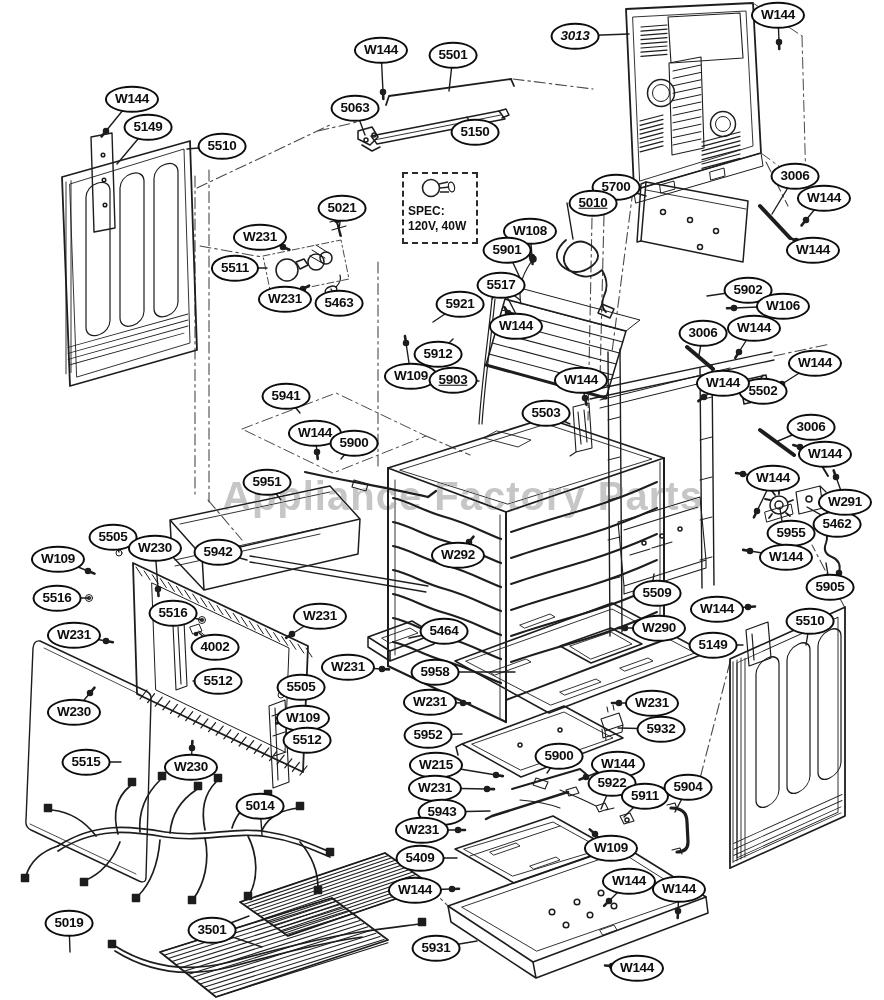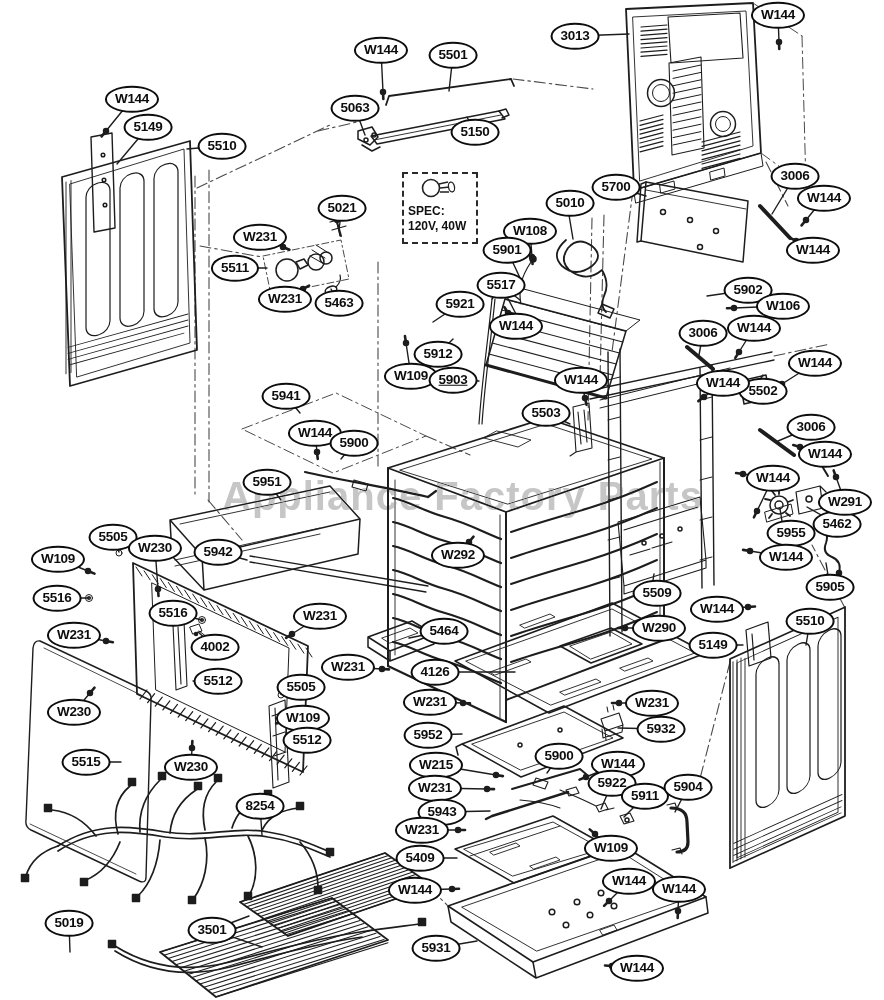--- a/index.html
+++ b/index.html
@@ -617,32 +617,32 @@
   </div>
 
   <div id="callout-layer">
       <div class="callout" style="left: 132px; top: 99px;">W144</div>
       <div class="callout" style="left: 148px; top: 127px;">5149</div>
       <div class="callout" style="left: 222px; top: 146px;">5510</div>
       <div class="callout" style="left: 381px; top: 50px;">W144</div>
       <div class="callout" style="left: 453px; top: 55px; text-align: center;">5501</div>
       <div class="callout" style="left: 355px; top: 108px;">5063</div>
       <div class="callout" style="left: 475px; top: 132px;">5150</div>
-      <div class="callout" style="left: 575px; top: 36px;">3013</div>
+      <div class="callout" style="left: 575px; top: 36px; font-style: italic;">3013</div>
       <div class="callout" style="left: 778px; top: 15px;">W144</div>
       <div class="callout" style="left: 616px; top: 187px;">5700</div>
       <div class="callout" style="left: 795px; top: 176px;">3006</div>
       <div class="callout" style="left: 824px; top: 198px;">W144</div>
       <div class="callout" style="left: 813px; top: 250px;">W144</div>
       <div class="callout" style="left: 342px; top: 208px;">5021</div>
       <div class="callout" style="left: 260px; top: 237px;">W231</div>
       <div class="callout" style="left: 235px; top: 268px;">5511</div>
       <div class="callout" style="left: 285px; top: 299px;">W231</div>
       <div class="callout" style="left: 339px; top: 303px;">5463</div>
-      <div class="callout" style="left: 570px; top: 203px;">5010</div>
+      <div class="callout" style="left: 593px; top: 203px; text-decoration: underline;">5010</div>
       <div class="callout" style="left: 530px; top: 231px;">W108</div>
       <div class="callout" style="left: 507px; top: 250px;">5901</div>
       <div class="callout" style="left: 501px; top: 285px;">5517</div>
       <div class="callout" style="left: 460px; top: 304px;">5921</div>
       <div class="callout" style="left: 516px; top: 326px;">W144</div>
       <div class="callout" style="left: 438px; top: 354px;">5912</div>
       <div class="callout" style="left: 411px; top: 376px;">W109</div>
       <div class="callout" style="left: 453px; top: 380px; text-decoration: underline;">5903</div>
       <div class="callout" style="left: 748px; top: 290px;">5902</div>
       <div class="callout" style="left: 783px; top: 306px;">W106</div>
@@ -668,40 +668,40 @@
       <div class="callout" style="left: 173px; top: 613px;">5516</div>
       <div class="callout" style="left: 215px; top: 647px;">4002</div>
       <div class="callout" style="left: 218px; top: 681px;">5512</div>
       <div class="callout" style="left: 74px; top: 712px;">W230</div>
       <div class="callout" style="left: 86px; top: 762px;">5515</div>
       <div class="callout" style="left: 191px; top: 767px;">W230</div>
       <div class="callout" style="left: 458px; top: 555px;">W292</div>
       <div class="callout" style="left: 320px; top: 616px;">W231</div>
       <div class="callout" style="left: 444px; top: 631px;">5464</div>
       <div class="callout" style="left: 348px; top: 667px;">W231</div>
-      <div class="callout" style="left: 435px; top: 672px;">4126</div>
+      <div class="callout" style="left: 435px; top: 672px;">5958</div>
       <div class="callout" style="left: 430px; top: 702px;">W231</div>
       <div class="callout" style="left: 428px; top: 735px;">5952</div>
       <div class="callout" style="left: 301px; top: 687px;">5505</div>
       <div class="callout" style="left: 303px; top: 718px;">W109</div>
       <div class="callout" style="left: 307px; top: 740px;">5512</div>
       <div class="callout" style="left: 791px; top: 533px;">5955</div>
       <div class="callout" style="left: 837px; top: 524px;">5462</div>
       <div class="callout" style="left: 845px; top: 502px;">W291</div>
       <div class="callout" style="left: 773px; top: 478px;">W144</div>
       <div class="callout" style="left: 786px; top: 557px;">W144</div>
       <div class="callout" style="left: 830px; top: 587px;">5905</div>
       <div class="callout" style="left: 651px; top: 593px; margin-left: 6px;">5509</div>
       <div class="callout" style="left: 717px; top: 609px;">W144</div>
       <div class="callout" style="left: 659px; top: 628px;">W290</div>
       <div class="callout" style="left: 810px; top: 621px;">5510</div>
       <div class="callout" style="left: 713px; top: 645px;">5149</div>
       <div class="callout" style="left: 652px; top: 703px;">W231</div>
       <div class="callout" style="left: 661px; top: 729px;">5932</div>
-      <div class="callout" style="left: 260px; top: 806px;">8254</div>
+      <div class="callout" style="left: 260px; top: 806px;">5014</div>
       <div class="callout" style="left: 69px; top: 923px;">5019</div>
       <div class="callout" style="left: 212px; top: 930px;">3501</div>
       <div class="callout" style="left: 436px; top: 765px;">W215</div>
       <div class="callout" style="left: 559px; top: 756px;">5900</div>
       <div class="callout" style="left: 435px; top: 788px;">W231</div>
       <div class="callout" style="left: 442px; top: 812px;">5943</div>
       <div class="callout" style="left: 422px; top: 830px;">W231</div>
       <div class="callout" style="left: 420px; top: 858px;">5409</div>
       <div class="callout" style="left: 415px; top: 890px;">W144</div>
       <div class="callout" style="left: 436px; top: 948px;">5931</div>

